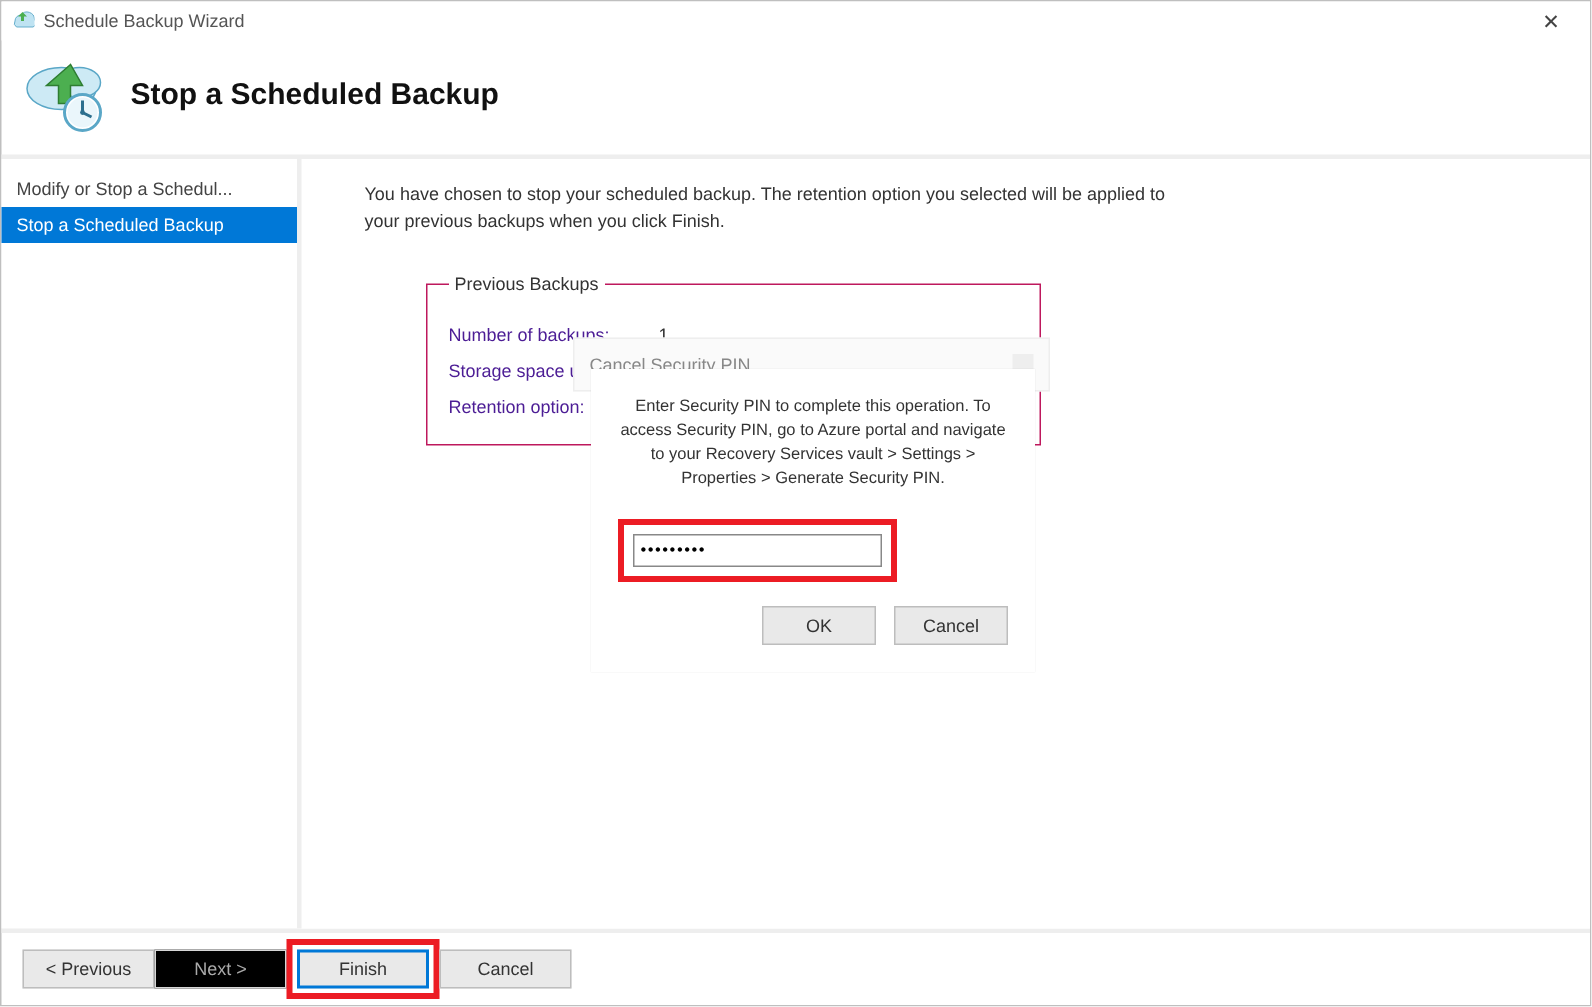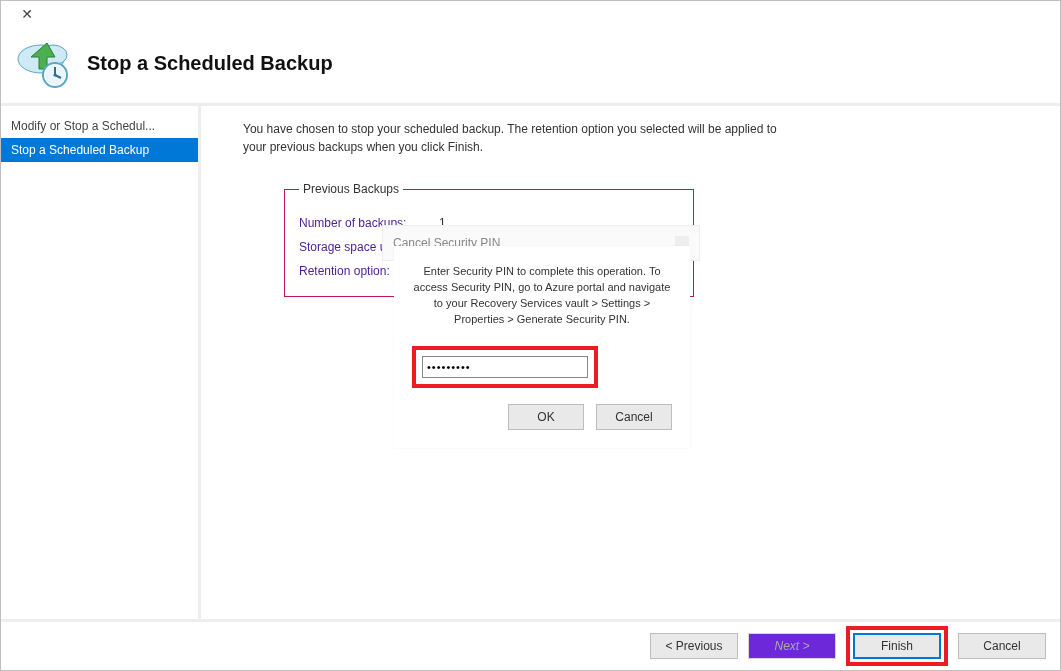--- a/index.html
+++ b/index.html
@@ -169,50 +169,57 @@
     color:#333;
     font-family:inherit;
     font-size:12px;
     cursor:pointer;
   }
   .footer {
     height: 48px;
     border-top: 3px solid #eeeeee;
     display:flex;
     align-items:center;
-    justify-content:flex-end;
+    justify-content:flex-start;
     padding: 0 14px;
-    gap: 10px;
   }
   .footer .btn {
     min-width: 88px;
   }
   .btn.disabled {
     color:#aaa;
-    background:#6d28d9;
+    background:#000000;
     border-color:#d7d7d7;
     cursor:default;
-    font-style:italic;
   }
   .finish-wrap {
     border: 4px solid #ec1c24;
     padding: 3px;
     display:inline-flex;
   }
   .btn.finish {
     border: 2px solid #0078d7;
     background:#e9e9e9;
   }
 </style>
 </head>
 <body>
 
 <div class="window">
 
   <div class="titlebar">
+    <div class="titlebar-left">
+      <span>
+        <svg width="16" height="16" viewBox="0 0 16 16">
+          <path d="M3 9 a4 4 0 0 1 4-4 a5 5 0 0 1 9 3 a3 3 0 0 1 -1 5 H4 a3 3 0 0 1 -1 -4 Z" fill="#bfe3f2" stroke="#5aa7c7" stroke-width="0.6"></path>
+          <path d="M8 3 L5 6 L7 6 L7 9 L9 9 L9 6 L11 6 Z" fill="#4caf50"></path>
+        </svg>
+      </span>
+      <span>Schedule Backup Wizard</span>
+    </div>
     <div class="close">✕</div>
   </div>
 
   <div class="header">
     <span class="app-icon">
       <svg width="60" height="52" viewBox="0 0 60 52">
         <ellipse cx="28" cy="22" rx="23" ry="14" fill="#cdeaf5" stroke="#5aa7c7" stroke-width="1"></ellipse>
         <ellipse cx="40" cy="18" rx="14" ry="10" fill="#cdeaf5" stroke="#5aa7c7" stroke-width="1"></ellipse>
         <path d="M34 6 L18 20 L26 20 L26 32 L34 32 L34 20 L42 20 Z" fill="#4caf50" stroke="#2e7d32" stroke-width="1"></path>
         <circle cx="42" cy="38" r="12" fill="#fff" stroke="#5aa7c7" stroke-width="2"></circle>

